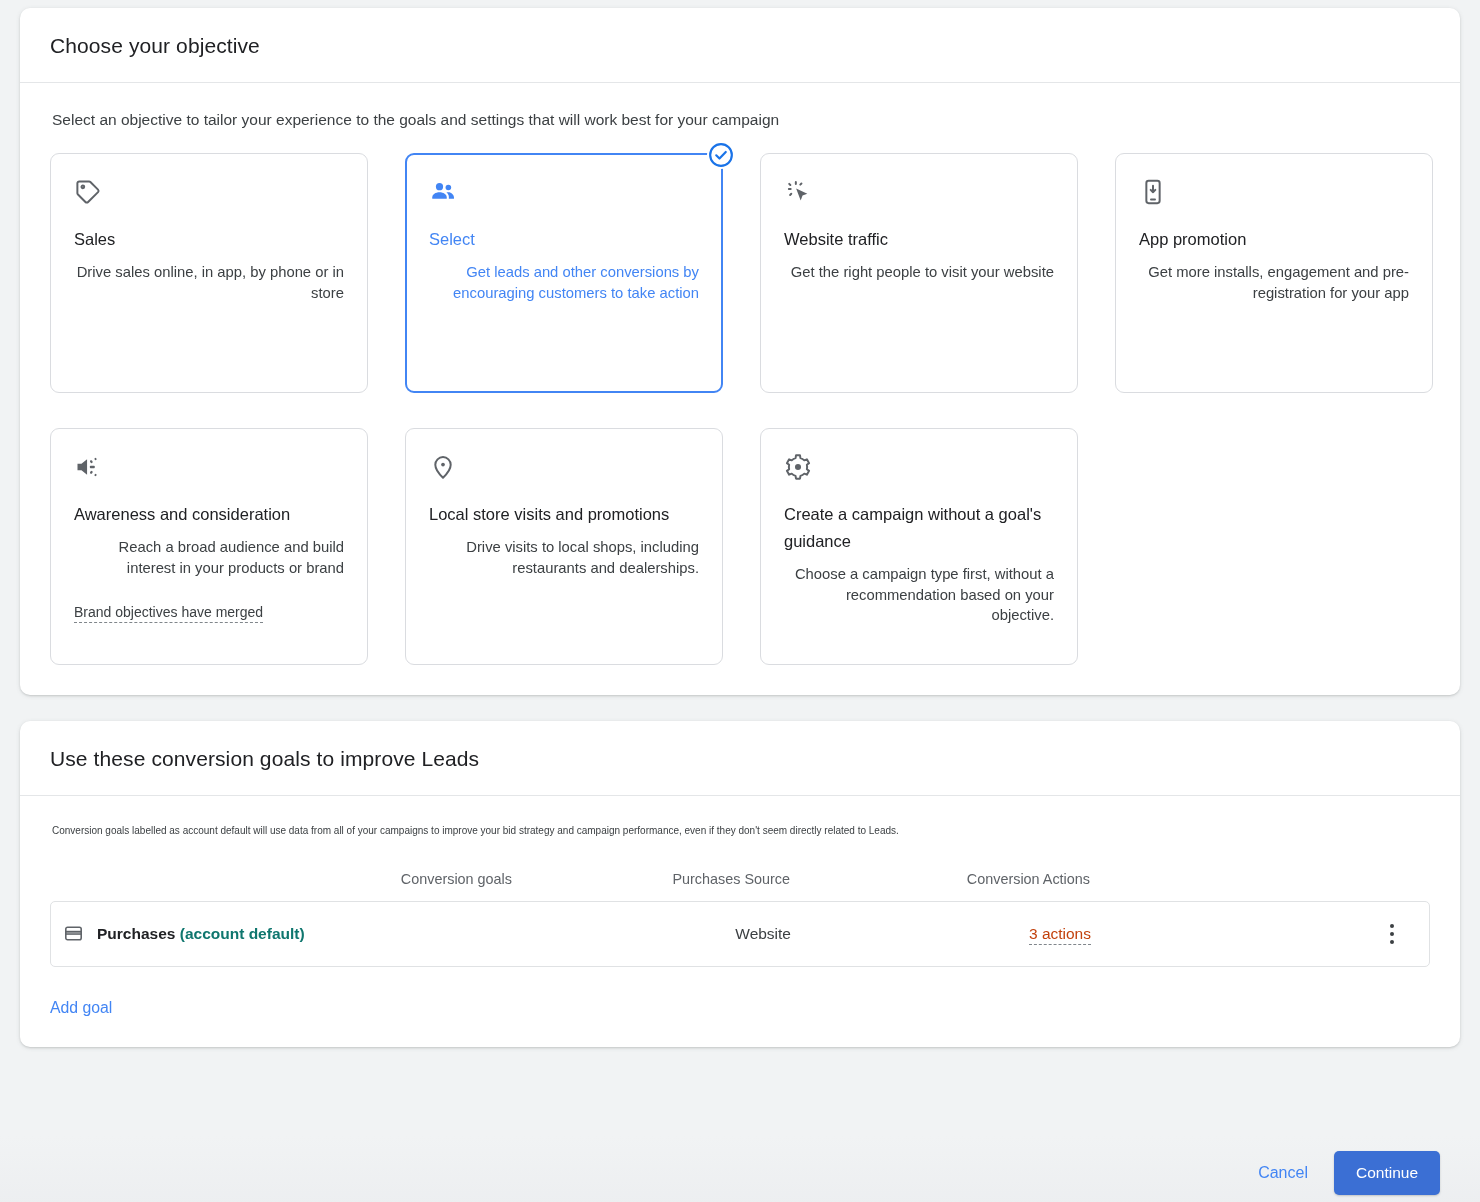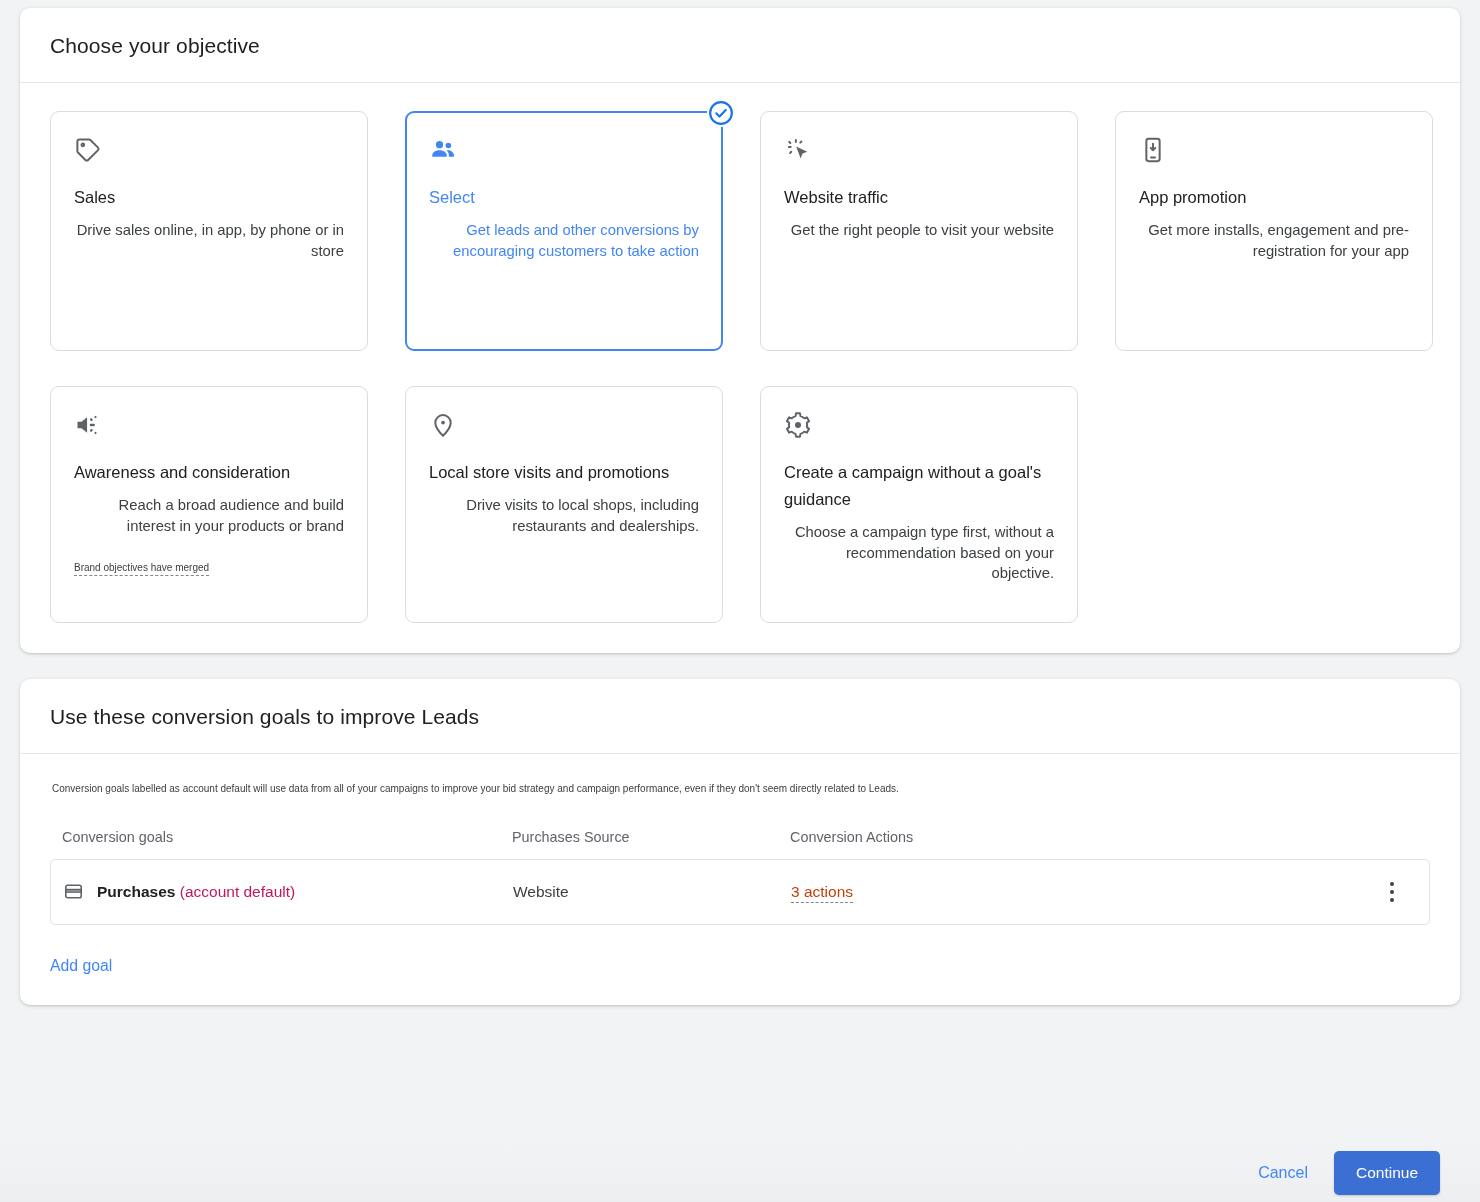--- a/index.html
+++ b/index.html
@@ -73,21 +73,21 @@
   .obj-card.selected .obj-name { color: #4285f4; }
   .obj-desc {
     font-size: 14.8px;
     color: #3c4043;
     line-height: 1.38;
     text-align: right;
   }
   .obj-card.selected .obj-desc { color: #4285f4; }
   .obj-note {
     margin-top: 26px;
-    font-size: 10px;
+    font-size: 14px;
     color: #3c4043;
     border-bottom: 1px dashed #80868b;
     display: inline-block;
     padding-bottom: 2px;
     cursor: help;
   }
   .check-badge {
     position: absolute;
     top: -14px; right: -14px;
     width: 28px; height: 28px;
@@ -99,21 +99,21 @@
 
   
   .spacer { height: 26px; }
   .goals-intro {
     font-size: 10px;
     color: #3c4043;
     line-height: 1.48;
     margin: 0 0 32px 2px;
     max-width: 1385px;
   }
-  .tbl { width: 100%; }
+  .tbl { width: 100%; text-align: right; }
   .tbl-head {
     display: flex;
     padding: 0 0 14px 12px;
     font-size: 14.4px;
     color: #5f6368;
   }
   .col-goal   { width: 450px; }
   .col-source { width: 278px; }
   .col-action { width: 300px; }
   .col-menu   { flex: 1; }
@@ -123,21 +123,21 @@
     border: 1px solid #e0e2e4;
     border-radius: 5px;
     height: 66px;
     padding-left: 12px;
     background: #fff;
   }
   .cell { font-size: 15.5px; color: #202124; }
   .goal-cell { display: flex; align-items: center; gap: 13px; }
   .card-icon { color: #5f6368; display: flex; }
   .goal-strong { font-weight: 700; color: #202124; }
-  .goal-soft { color: #be185d; font-weight: 400; }
+  .goal-soft { color: #0f766e; font-weight: 700; }
   .src-cell { color: #3c4043; }
   .act-link {
     color: #c2410c;
     border-bottom: 1px dashed #80868b;
     padding-bottom: 2px;
     cursor: pointer;
   }
   .kebab {
     display: flex; flex-direction: column; gap: 4px;
     align-items: center; justify-content: center;
@@ -192,20 +192,21 @@
 </head>
 <body>
 
 <div class="page">
 
   <section class="panel" style="margin-top:8px;">
     <div class="panel-header">
       <div class="panel-title">Choose your objective</div>
     </div>
     <div class="panel-body">
+      <p class="subtitle">Select an objective to tailor your experience to the goals and settings that will work best for your campaign</p>
 
       <div class="grid">
 
         <div class="obj-card tall">
           <div class="obj-icon">
             <svg viewBox="0 0 24 24" width="28" height="28" fill="none" stroke="currentColor" stroke-width="1.7" stroke-linecap="round" stroke-linejoin="round">
               <path d="M20.6 12.1 12.1 20.6a1.6 1.6 0 0 1-2.3 0l-6.4-6.4a1.6 1.6 0 0 1-.5-1.15V4.6A1.6 1.6 0 0 1 4.5 3h8.4c.43 0 .84.17 1.15.47l6.55 6.5a1.6 1.6 0 0 1 0 2.13Z"></path>
               <circle cx="7.6" cy="7.6" r="1.15"></circle>
             </svg>
           </div>

